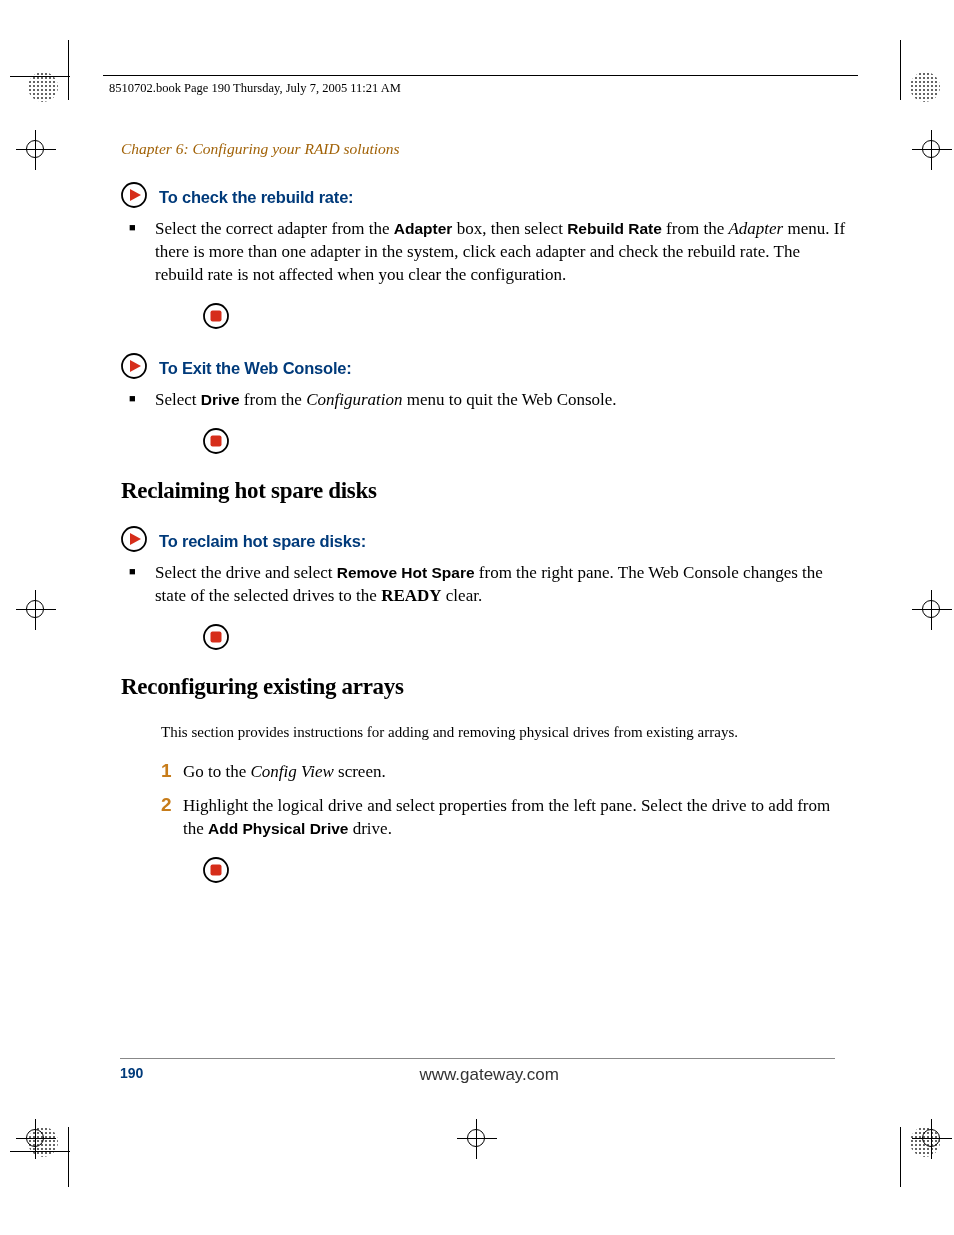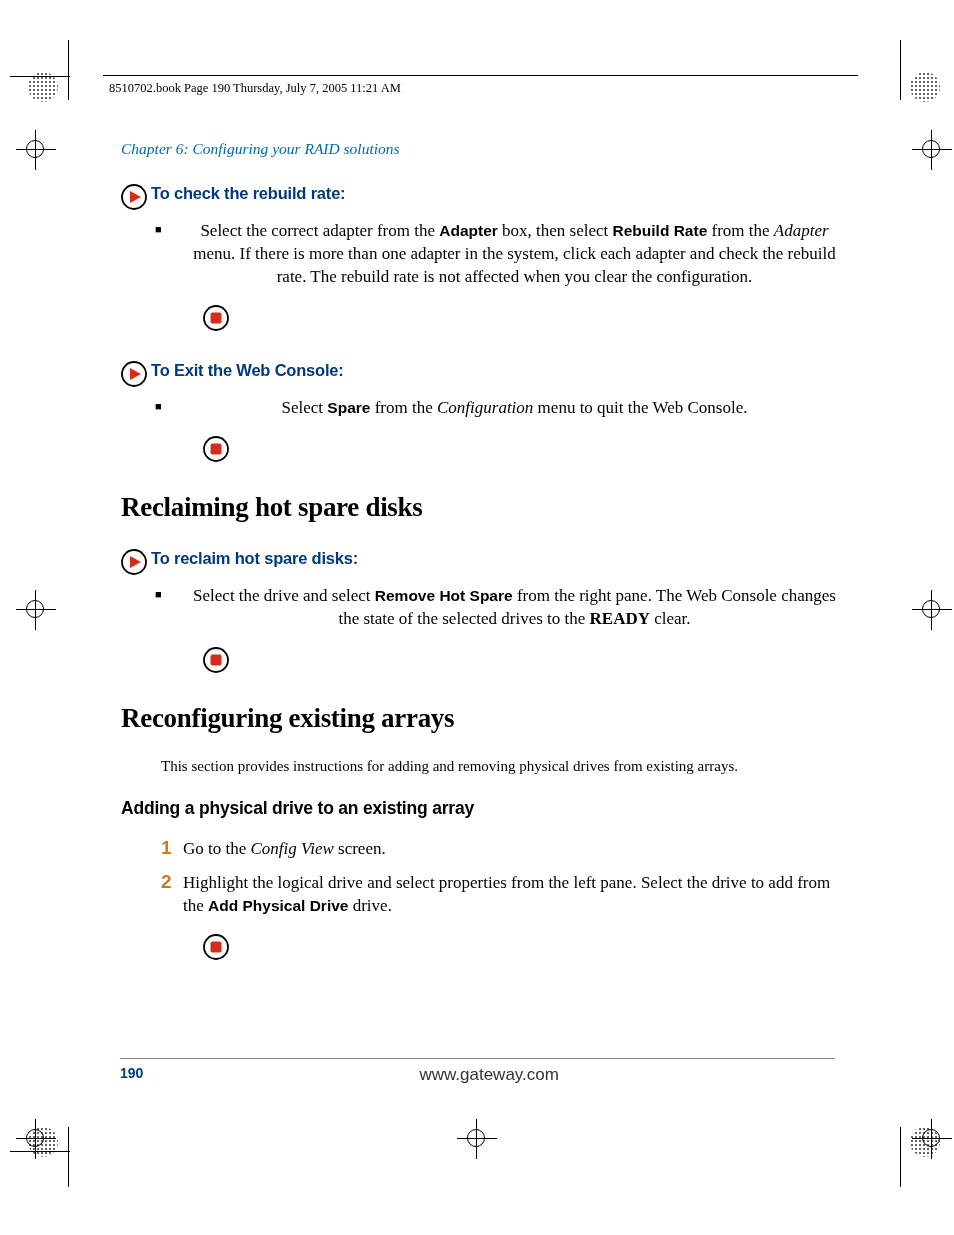--- a/index.html
+++ b/index.html
@@ -24,65 +24,64 @@
   }
   .header-meta {
     font-family: 'Times New Roman', serif;
     font-size: 12.5px;
     padding: 2px 6px 6px 6px;
   }
   .chapter-title {
     font-family: 'Times New Roman', serif;
     font-style: italic;
     font-size: 15.5px;
-    color: #0369a1;
+    color: #a16207;
     margin: 38px 0 24px 18px;
   }
   .content { margin-left: 18px; }
   .task-head {
     display: flex;
-    align-items: flex-start;
-    gap: 4px;
-    margin: 26px 0 10px 0;
+    align-items: flex-end;
+    gap: 12px;
+    margin: 14px 0 10px 0;
   }
   .task-title {
     font-family: Arial, Helvetica, sans-serif;
     font-weight: bold;
     font-size: 17px;
     color: #003a7a;
     letter-spacing: -0.2px;
     transform: scaleX(0.97);
     transform-origin: left;
   }
   .para {
     font-size: 17px;
     line-height: 1.35;
-    margin-left: 60px;
+    margin-left: 34px;
     margin-right: 10px;
     position: relative;
-    text-align: center;
   }
   .para.bulleted::before {
     content: "■";
     position: absolute;
     left: -26px;
     top: 2px;
     font-size: 11px;
   }
   .sb { font-family: Arial, Helvetica, sans-serif; font-weight: bold; font-size: 15.5px; }
   .it { font-style: italic; }
   .b { font-weight: bold; }
   .end-mark {
     margin: 16px 0 20px 82px;
   }
   .h1 {
     font-family: Georgia, 'Times New Roman', serif;
     font-weight: bold;
-    font-size: 27px;
-    margin: 26px 0 22px 0;
+    font-size: 23px;
+    margin: 14px 0 22px 0;
     letter-spacing: -0.3px;
   }
   .h2 {
     font-family: Arial, Helvetica, sans-serif;
     font-weight: bold;
     font-size: 17.5px;
     margin: 22px 0 18px 0;
     letter-spacing: -0.2px;
   }
   .body-text {
@@ -208,21 +207,21 @@
     </div>
 
     <div class="task-head">
       <svg width="26" height="26">
           <circle cx="13" cy="13" r="12" fill="none" stroke="#000" stroke-width="1.8"></circle>
           <polygon points="9,7 9,19 20,13" fill="#d62d1a"></polygon>
         </svg>
       <div class="task-title">To Exit the Web Console:</div>
     </div>
     <div class="para bulleted">
-      <span>Select </span><span class="sb">Spare</span><span> from the </span><span class="it">Configuration</span><span> menu to quit the Web Console.</span>
+      <span>Select </span><span class="sb">Drive</span><span> from the </span><span class="it">Configuration</span><span> menu to quit the Web Console.</span>
     </div>
     <div class="end-mark">
       <svg width="26" height="26">
           <circle cx="13" cy="13" r="12" fill="none" stroke="#000" stroke-width="1.8"></circle>
           <rect x="7.5" y="7.5" width="11" height="11" rx="2" fill="#d62d1a"></rect>
         </svg>
     </div>
 
     <div class="h1">Reclaiming hot spare disks</div>
 
@@ -238,21 +237,20 @@
     </div>
     <div class="end-mark">
       <svg width="26" height="26">
           <circle cx="13" cy="13" r="12" fill="none" stroke="#000" stroke-width="1.8"></circle>
           <rect x="7.5" y="7.5" width="11" height="11" rx="2" fill="#d62d1a"></rect>
         </svg>
     </div>
 
     <div class="h1">Reconfiguring existing arrays</div>
     <div class="body-text">This section provides instructions for adding and removing physical drives from existing arrays.</div>
-    <div class="h2">Adding a physical drive to an existing array</div>
 
     <div class="num-item">
       <div class="num">1</div>
       <div class="num-text"><span>Go to the </span><span class="it">Config View</span><span> screen.</span></div>
     </div>
     <div class="num-item">
       <div class="num">2</div>
       <div class="num-text"><span>Highlight the logical drive and select properties from the left pane. Select the drive to add from the </span><span class="sb">Add Physical Drive</span><span> drive.</span></div>
     </div>
     <div class="end-mark">

